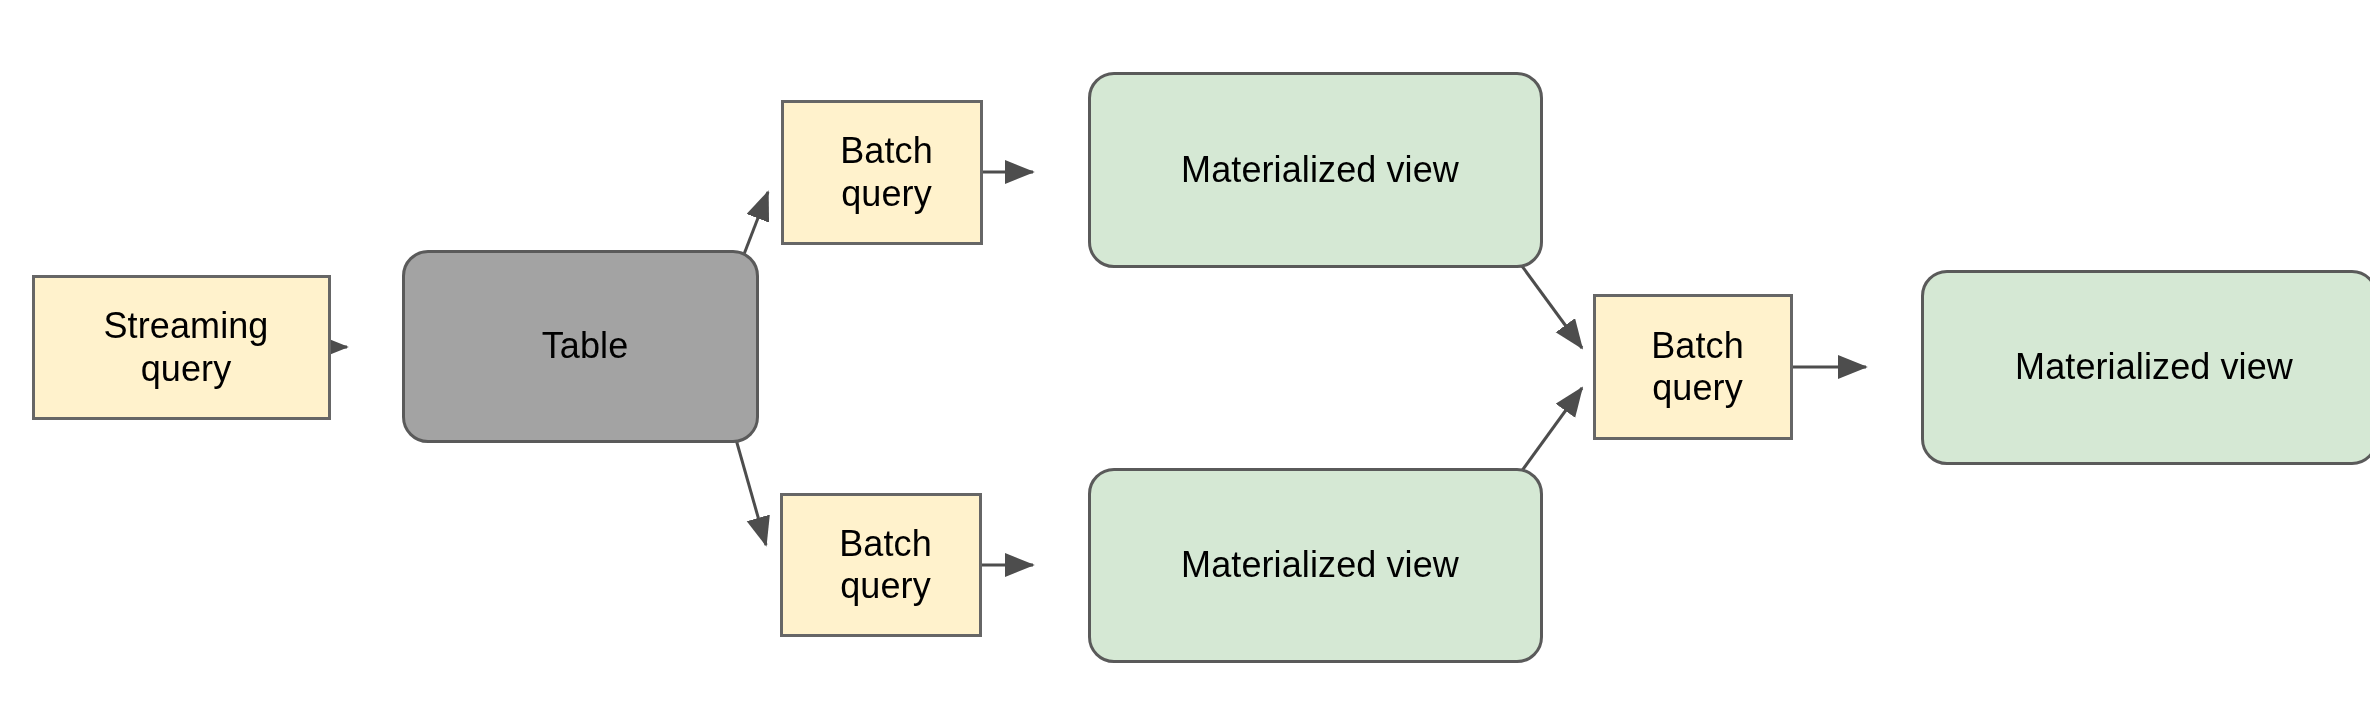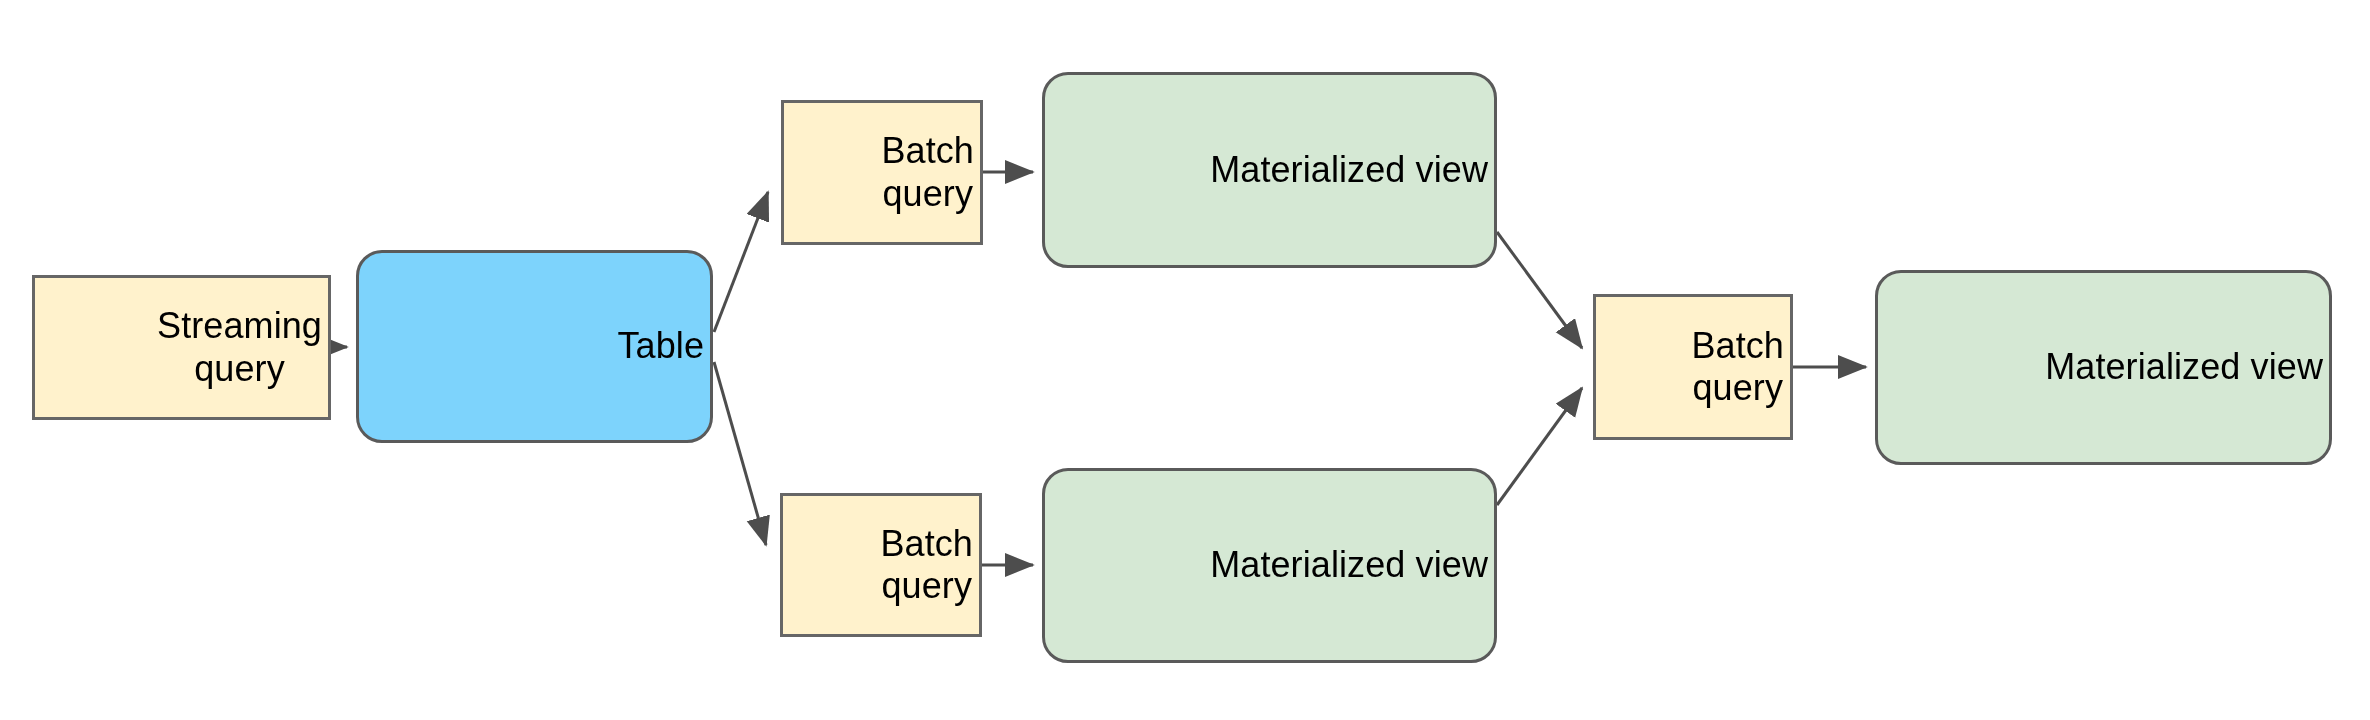--- a/index.html
+++ b/index.html
@@ -24,40 +24,41 @@
     top: 0;
     width: 2370px;
     height: 720px;
     pointer-events: none;
   }
   .node {
     position: absolute;
     box-sizing: border-box;
     display: flex;
     align-items: center;
-    justify-content: flex-end;
+    justify-content: center;
     text-align: center;
     color: #000000;
     font-size: 36px;
     line-height: 1.18;
     letter-spacing: 0.1px;
     white-space: pre-line;
     border-width: 3px;
     border-style: solid;
     padding-left: 9px;
   }
   .node.process {
     background: #fff2cc;
     border-color: #666666;
     border-radius: 0;
   }
   .node.store {
     background: #d5e8d4;
     border-color: #5a5a5a;
     border-radius: 26px;
+    margin-left: 46px;
   }
   .node-label {
     display: block;
     padding: 0 6px;
   }
 </style>
 </head>
 <body style="background: rgb(255, 255, 255);">
 
 <div id="canvas" style="background: rgb(255, 255, 255);">
@@ -78,21 +79,21 @@
         <path d="M 1497 505 L 1582 388" marker-end="url(#arrowhead)" stroke-linecap="butt"></path>
         <path d="M 1793 367 L 1866 367" marker-end="url(#arrowhead)" stroke-linecap="butt"></path>
       </g>
   </svg>
 
   <div class="node process" style="left: 32px; top: 275px; width: 299px; height: 145px; background: rgb(255, 242, 204); border-color: rgb(102, 102, 102);">
     <span class="node-label">Streaming
 query</span>
   </div>
 
-  <div class="node store" style="left: 356px; top: 250px; width: 357px; height: 193px; background: #7dd3fc; border-color: rgb(90, 90, 90);">
+  <div class="node store" style="left: 356px; top: 250px; width: 357px; height: 193px; background: #a3a3a3; border-color: rgb(90, 90, 90);">
     <span class="node-label">Table</span>
   </div>
 
   <div class="node process" style="left: 781px; top: 100px; width: 202px; height: 145px; background: rgb(255, 242, 204); border-color: rgb(102, 102, 102);">
     <span class="node-label">Batch
 query</span>
   </div>
 
   <div class="node store" style="left: 1042px; top: 72px; width: 455px; height: 196px; background: rgb(213, 232, 212); border-color: rgb(90, 90, 90);">
     <span class="node-label">Materialized view</span>

